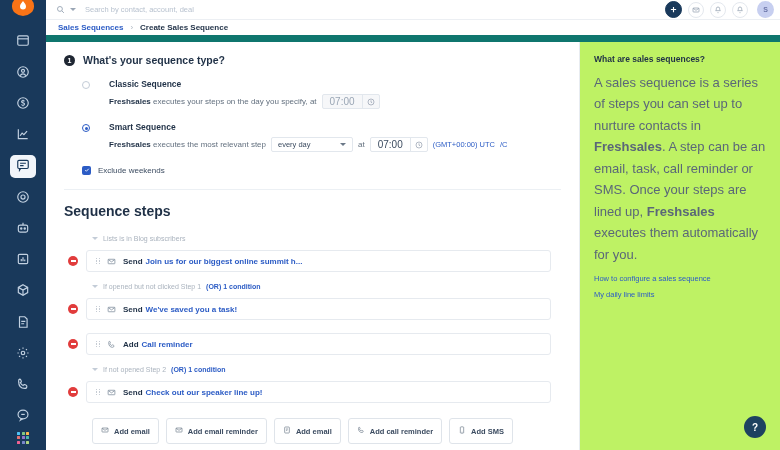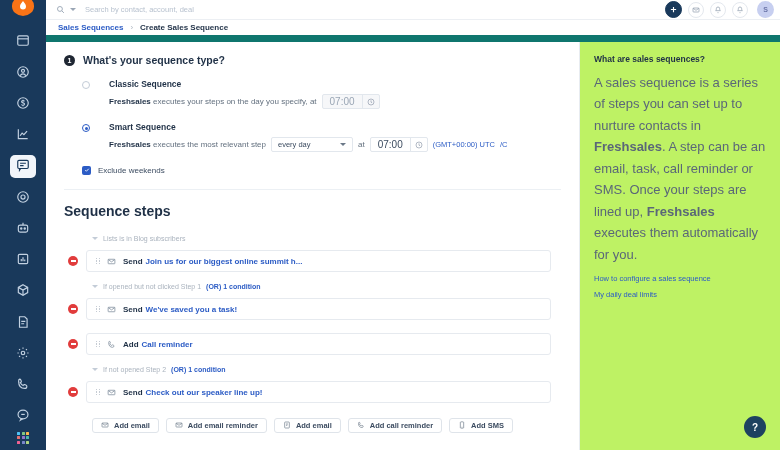--- a/index.html
+++ b/index.html
@@ -180,21 +180,21 @@
   .grip { display: grid; grid-template-columns: repeat(2, 1.4px); gap: 1.2px; opacity: .55; }
   .grip i { display: block; width: 1.4px; height: 1.4px; background: #98a3b1; }
   .step-ico { color: #7b8characters; }
   .step-ico { color: #7b8999; display: flex; }
   .step-ico svg { width: 9px; height: 9px; }
   .step-txt { font-size: 8px; color: #1f3046; font-weight: bold; }
   .step-txt em { font-style: normal; color: #2c5cc5; font-weight: bold; margin-left: 3px; }
 
   .addrow { display: flex; gap: 7px; margin: 15px 0 0 28px; flex-wrap: wrap; }
   .addbtn {
-    height: 15px; border: 1px solid #dfe4ea; border-radius: 3px; background: #fff;
+    height: 26px; border: 1px solid #dfe4ea; border-radius: 3px; background: #fff;
     display: flex; align-items: center; gap: 5px; padding: 0 8px;
     font-size: 7.5px; color: #3b4b60; font-weight: bold;
   }
   .addbtn svg { width: 8px; height: 8px; color: #6b7888; }
 
   .help-fab {
     position: absolute; right: 14px; bottom: 12px;
     width: 22px; height: 22px; border-radius: 50%;
     background: #1e4260; color: #fff;
     display: flex; align-items: center; justify-content: center;
@@ -605,19 +605,19 @@
               <span>Add SMS</span>
             </button>
           </div>
         </section>
       </div>
 
       <aside class="helper">
         <h4>What are sales sequences?</h4>
         <p><span>A sales sequence is a series of steps you can set up to nurture contacts in </span><b>Freshsales</b><span>. A step can be an email, task, call reminder or SMS. Once your steps are lined up, </span><b>Freshsales</b><span> executes them automatically for you.</span></p>
         <a>How to configure a sales sequence</a>
-        <a>My daily deal limits</a>
+        <a>My daily line limits</a>
       </aside>
     </div>
   </div>
 
   <div class="help-fab">?</div>
 </div>
 
 </body></html>

